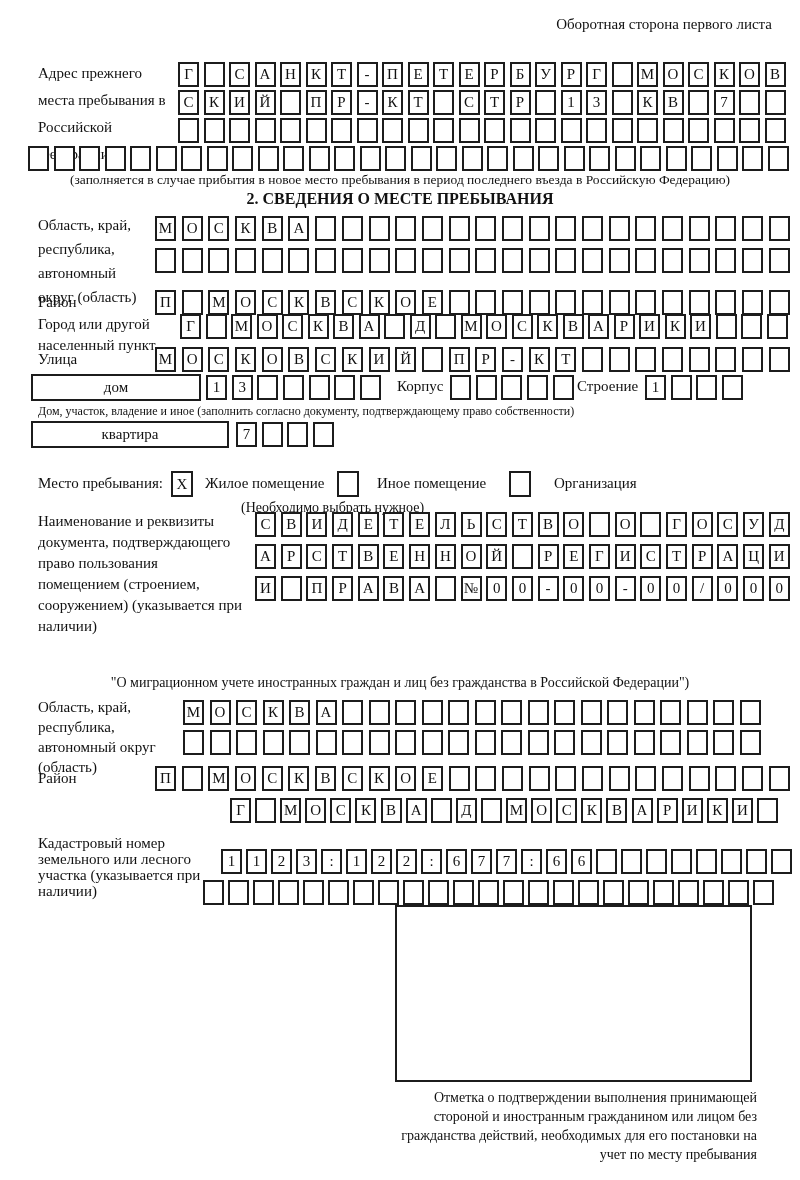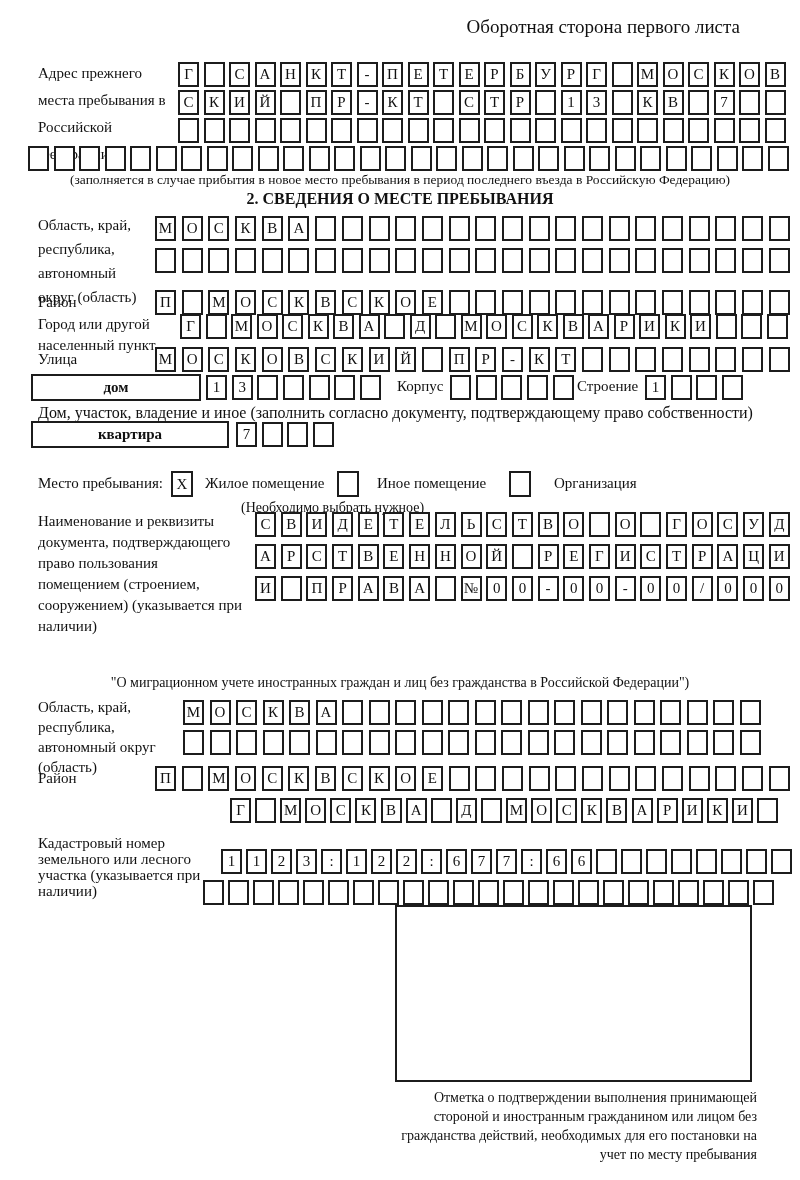--- a/index.html
+++ b/index.html
@@ -3,31 +3,31 @@
 <meta charset="utf-8">
 <style>
   html,body { margin:0; padding:0; background:#888; }
   #page {
     position:relative; width:800px; height:1180px; margin:0 auto;
     background:#ffffff; color:#111;
     font-family:"Liberation Serif","DejaVu Serif",serif;
     font-size:15px; overflow:hidden;
   }
   .lbl { position:absolute; color:#111; }
-  .note-tr { position:absolute; top:16px; left:0; width:740px; text-align:right; font-size:19px; }
+  .note-tr { position:absolute; top:16px; left:0; width:740px; text-align:right; font-size:15px;padding-left:32px; }
   .cellrow { position:absolute; display:flex; }
   .cell {
     flex:0 0 auto; box-sizing:border-box;
     width:21px; height:25px; border:2px solid #1c1c1c; background:#fff;
     display:flex; align-items:center; justify-content:center;
     font-size:15px; line-height:1;
   }
   .widebox {
     position:absolute; box-sizing:border-box; border:2px solid #1c1c1c; height:27px;
-    display:flex; align-items:center; justify-content:center; background:#fff; font-size:15px;font-weight:bold;
+    display:flex; align-items:center; justify-content:center; background:#fff; font-size:15px;
   }
   .checkbox {
     position:absolute; box-sizing:border-box; width:22px; height:26px;
     border:2px solid #1c1c1c; background:#fff;
     display:flex; align-items:center; justify-content:center; font-size:15px;
   }
   .caption { position:absolute; font-size:13.5px; }
   .caption-center { position:absolute; left:0; width:100%; text-align:center; font-size:13.5px; }
   .heading { position:absolute; left:0; width:100%; text-align:center; font-weight:bold; font-size:16px; }
   .stampbox { position:absolute; box-sizing:border-box; border:2px solid #1c1c1c; background:#fff; }
@@ -311,21 +311,21 @@
       <span class="cell"></span>
       <span class="cell"></span>
     </div>
   <div class="lbl" style="left:577px;top:378px">Строение</div>
   <div class="cellrow" style="left:645px;top:375px;gap:4.7px">
       <span class="cell">1</span>
       <span class="cell"></span>
       <span class="cell"></span>
       <span class="cell"></span>
     </div>
-  <div class="caption" style="left:38px;top:404px;font-size:16px">Дом, участок, владение и иное (заполнить согласно документу, подтверждающему право собственности)</div>
+  <div class="caption" style="left:38px;top:404px;font-size:12px">Дом, участок, владение и иное (заполнить согласно документу, подтверждающему право собственности)</div>
 
   <div class="widebox" style="left:31px;top:421px;width:198px">квартира</div>
   <div class="cellrow" style="left:236px;top:422px;gap:4.7px">
       <span class="cell">7</span>
       <span class="cell"></span>
       <span class="cell"></span>
       <span class="cell"></span>
     </div>
 
   <div class="lbl" style="left:38px;top:475px">Место пребывания:</div>

